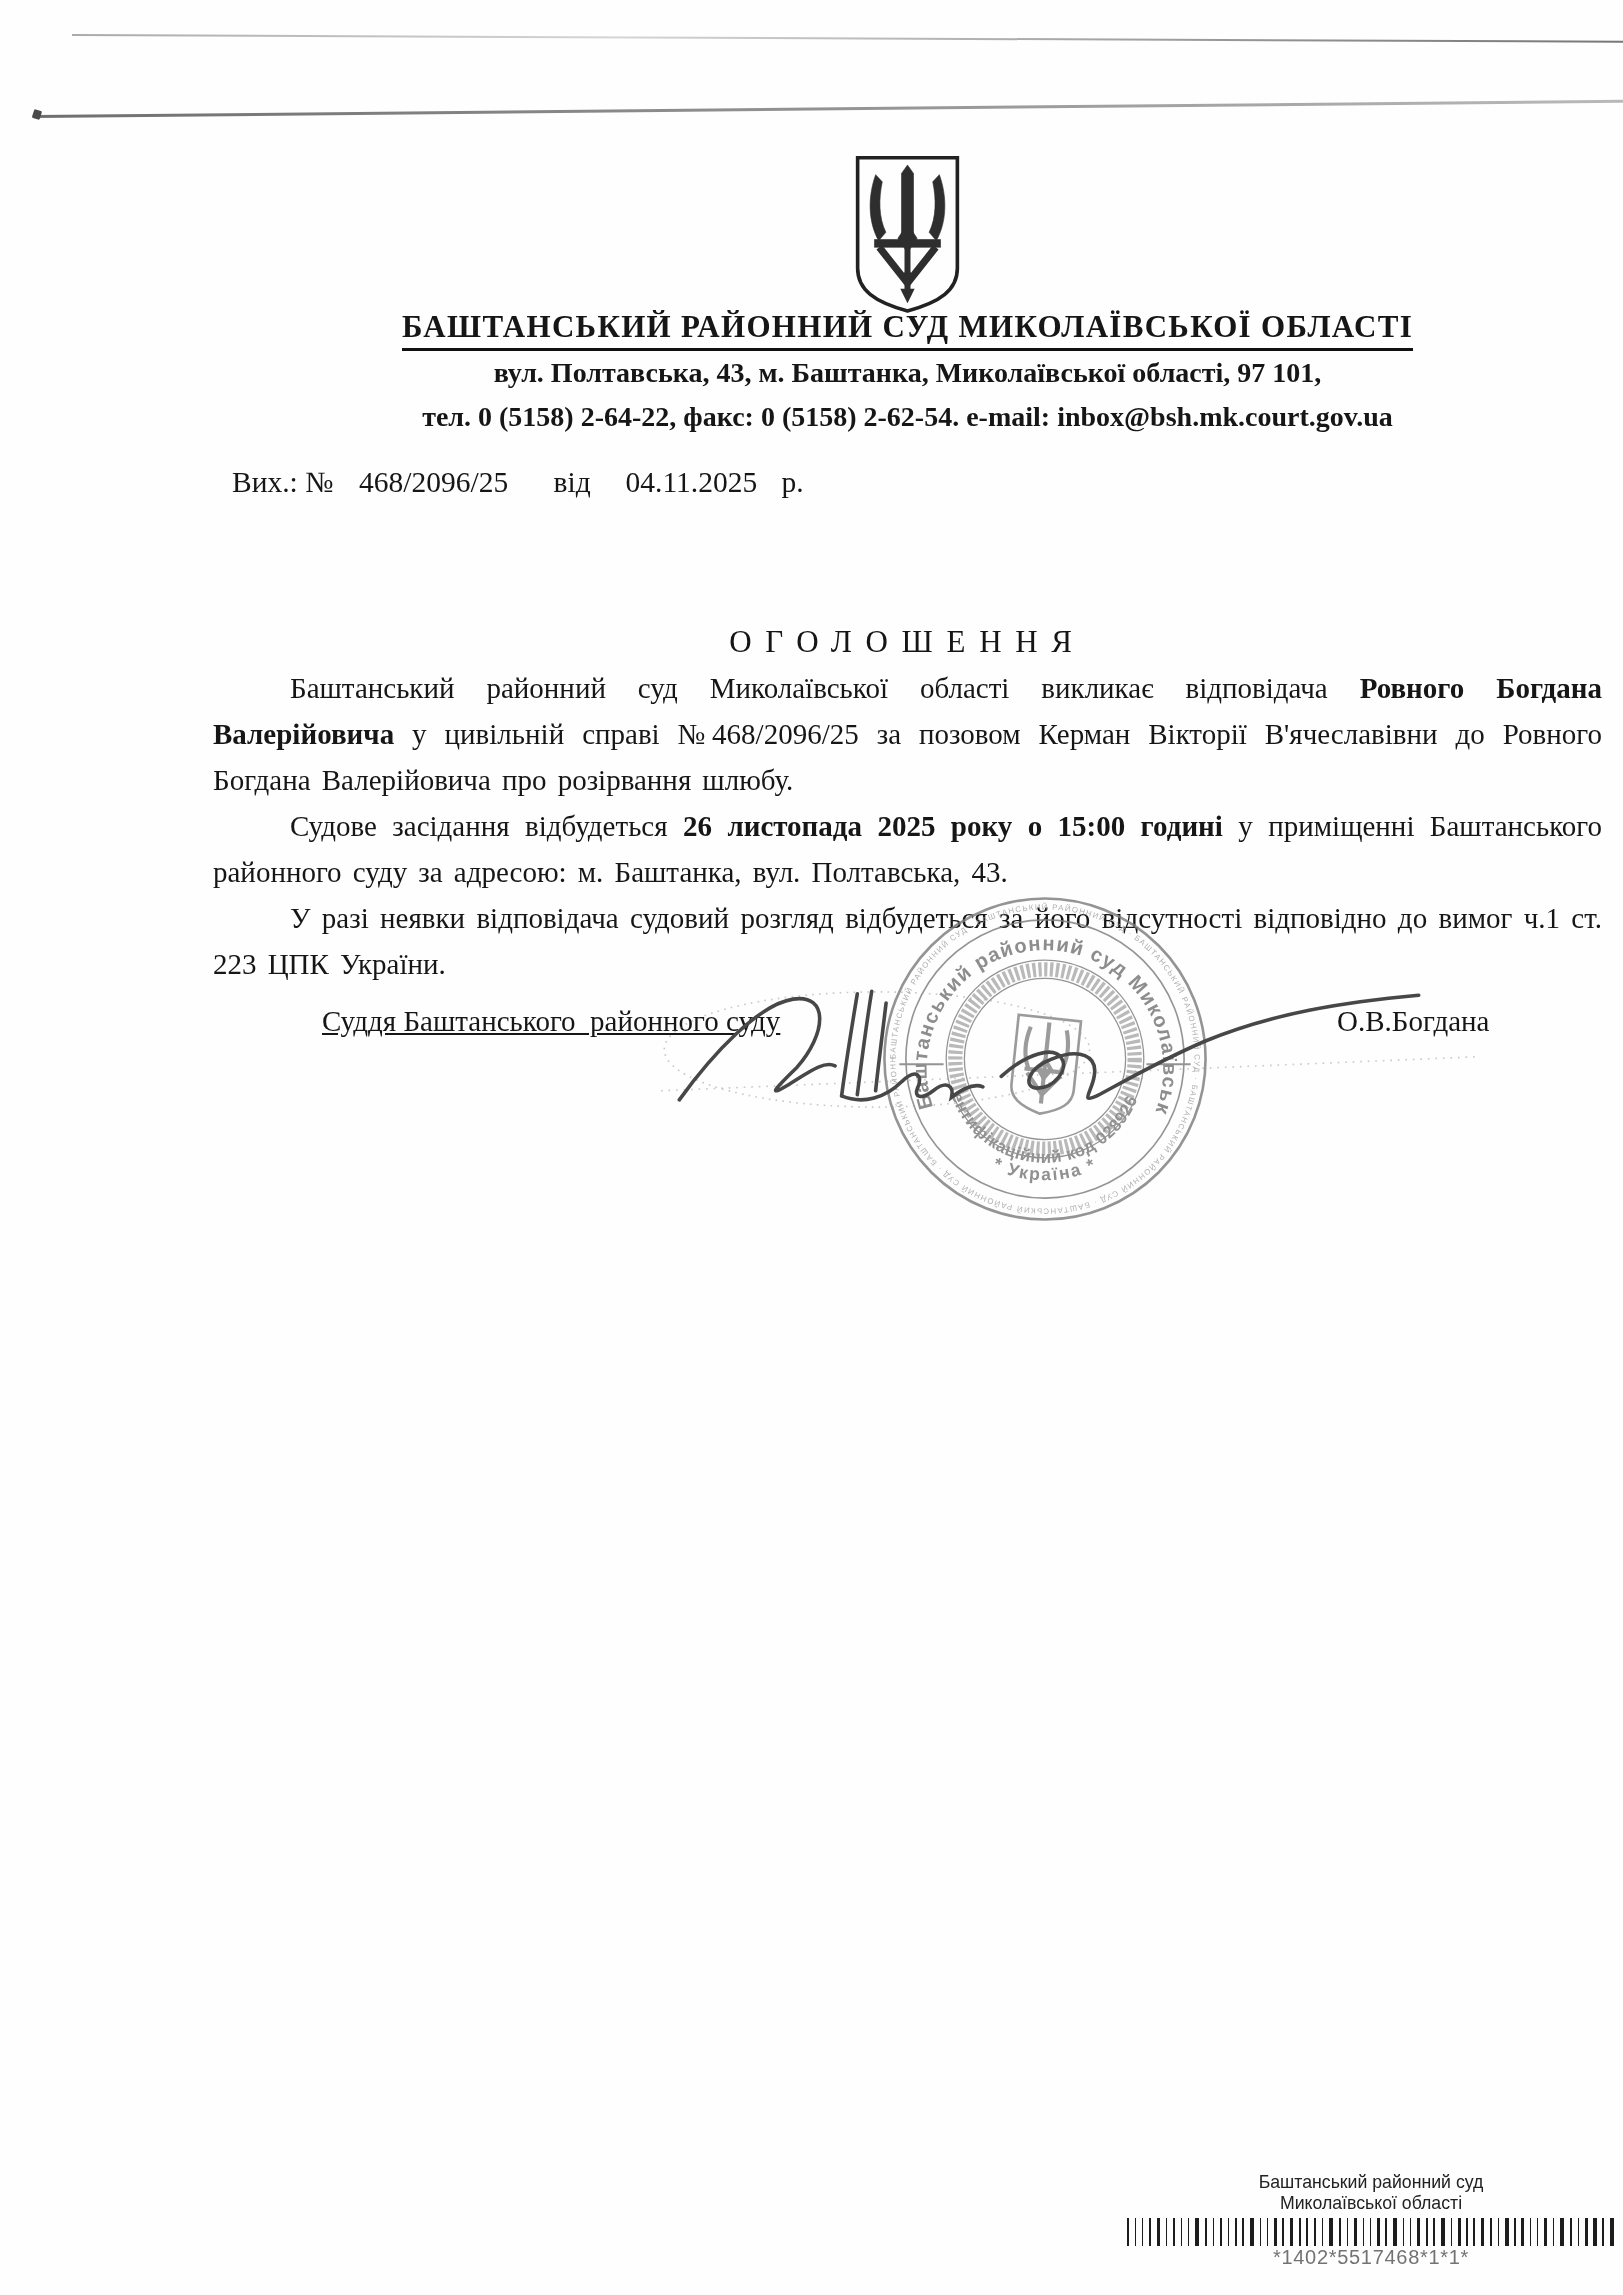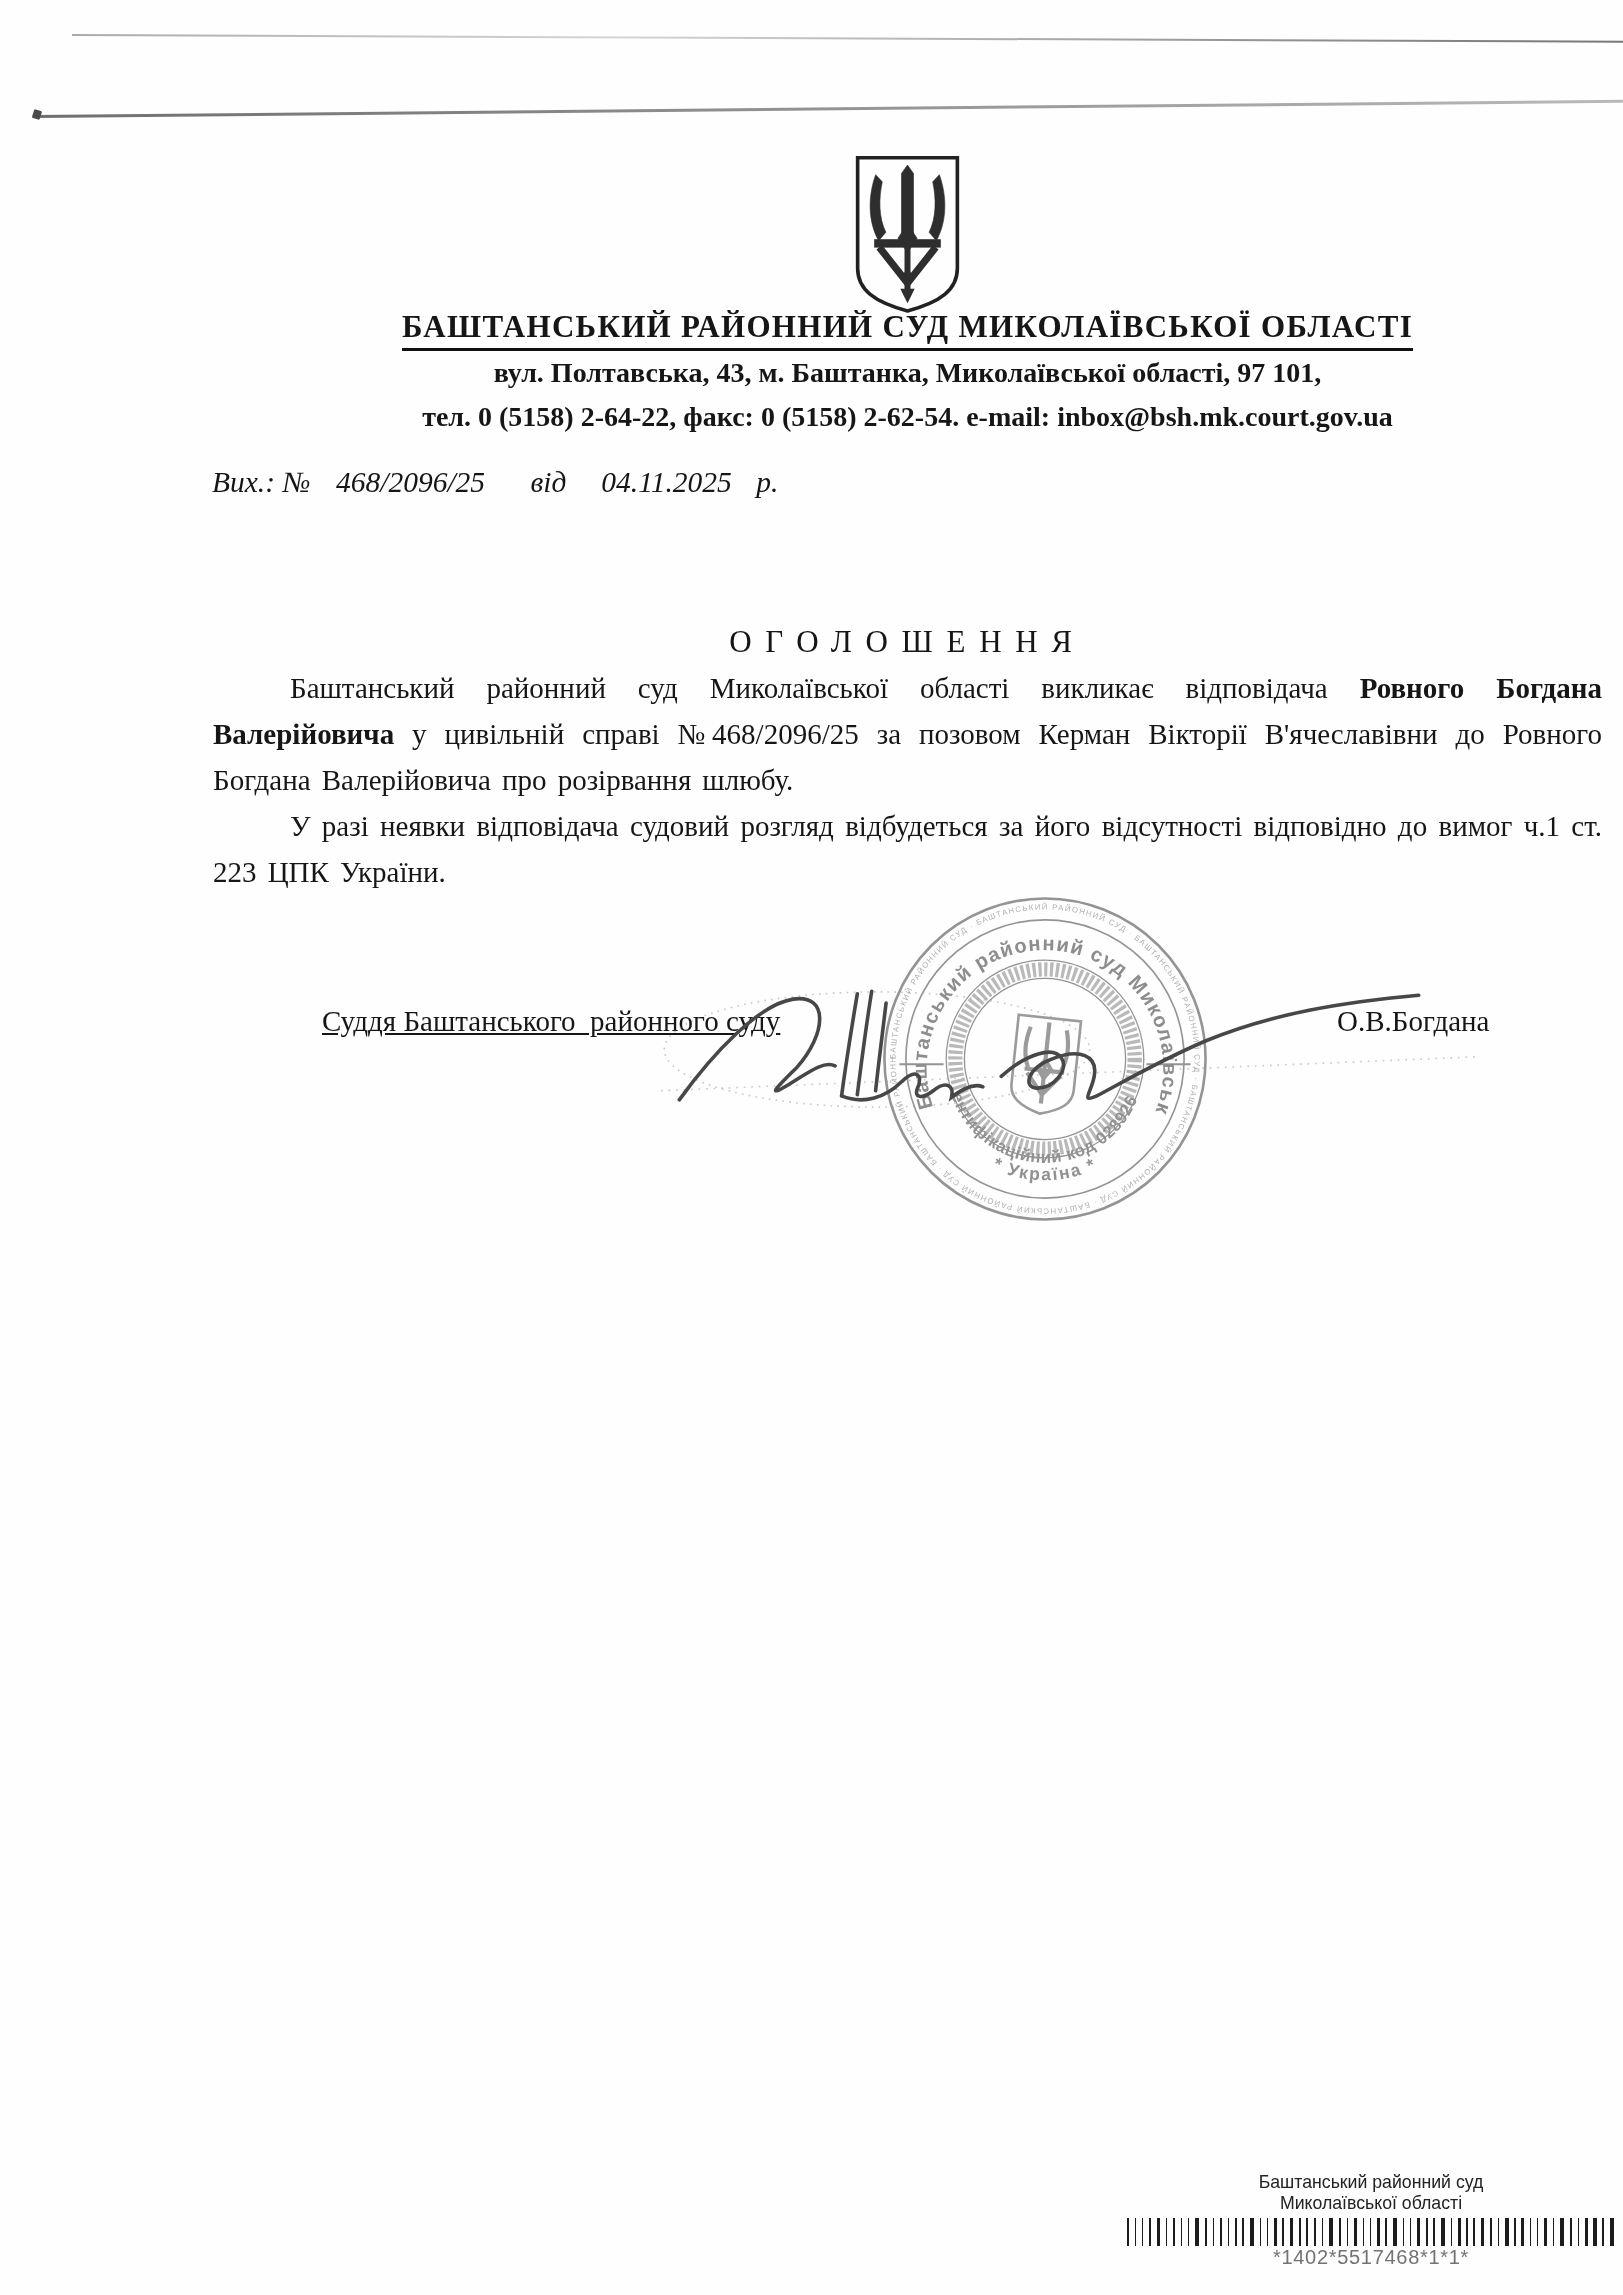--- a/index.html
+++ b/index.html
@@ -16,21 +16,21 @@
         transform:rotate(18deg);border-radius:1.3px;}
   
   .emblem{position:absolute;left:850px;top:153px;}
   .org-name-row{position:absolute;top:309px;left:213px;width:1389px;text-align:center;}
   .org-name{display:inline-block;font-weight:bold;font-size:31px;letter-spacing:1.3px;
         border-bottom:3.9px solid #111;padding-bottom:2.6px;white-space:nowrap;}
   .org-address{position:absolute;top:357px;left:213px;width:1389px;text-align:center;
         font-weight:bold;font-size:28px;white-space:nowrap;}
   .org-contact{position:absolute;top:401px;left:213px;width:1389px;text-align:center;
         font-weight:bold;font-size:28px;white-space:nowrap;}
-  .ref-line{position:absolute;top:466px;left:212px;font-style:italic;font-size:29.5px;white-space:nowrap;}
+  .ref-line{position:absolute;top:466px;left:232px;font-size:29.5px;white-space:nowrap;}
   .ref-line span{display:inline-block;}
   .ref-num{margin-left:18.3px;}
   .ref-from{margin-left:38px;}
   .ref-date{margin-left:27.5px;}
   .ref-r{margin-left:17px;}
   
   .doc-title{position:absolute;top:624px;left:213px;width:1389px;text-align:center;
         font-size:31px;letter-spacing:13.7px;}
   .doc-body{position:absolute;top:665px;left:213px;width:1389px;font-size:29px;line-height:46px;
         text-align:justify;}
@@ -87,20 +87,21 @@
     <span class="ref-num">468/2096/25</span>
     <span class="ref-from">від</span>
     <span class="ref-date">04.11.2025</span>
     <span class="ref-r">р.</span>
   </div>
 
   <div class="doc-title">ОГОЛОШЕННЯ</div>
 
   <div class="doc-body">
     <p><span>Баштанський районний суд Миколаївської області викликає відповідача </span><span style="font-weight: bold;">Ровного Богдана Валерійовича</span><span>  у цивільній справі №468/2096/25 за позовом Керман Вікторії В'ячеславівни до Ровного Богдана Валерійовича про розірвання шлюбу.</span></p>
+    <p><span>Судове засідання відбудеться </span><span style="font-weight: bold;">26 листопада 2025 року о 15:00 годині</span><span> у приміщенні Баштанського районного суду за адресою: м. Баштанка, вул. Полтавська, 43.</span></p>
     <p><span>У разі неявки відповідача судовий розгляд відбудеться за його відсутності відповідно до вимог ч.1 ст. 223 ЦПК України.</span></p>
   </div>
 
   <div class="sig-role">Суддя Баштанського  районного суду</div>
   <div class="sig-name">О.В.Богдана</div>
 
   <div class="stamp">
     <svg width="338" height="338" viewBox="0 0 520 520" font-family="Liberation Sans, DejaVu Sans, sans-serif">
       <defs>
         <path id="microPath" d="M 30 260 A 230 230 0 1 1 490 260 A 230 230 0 1 1 30 260"></path>

